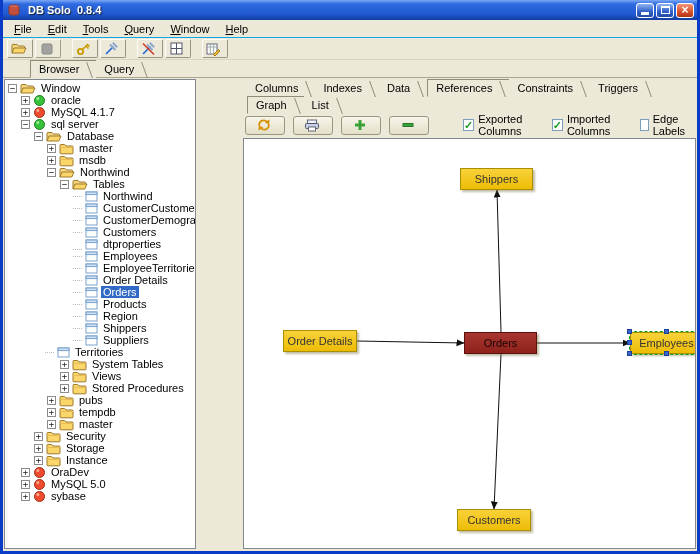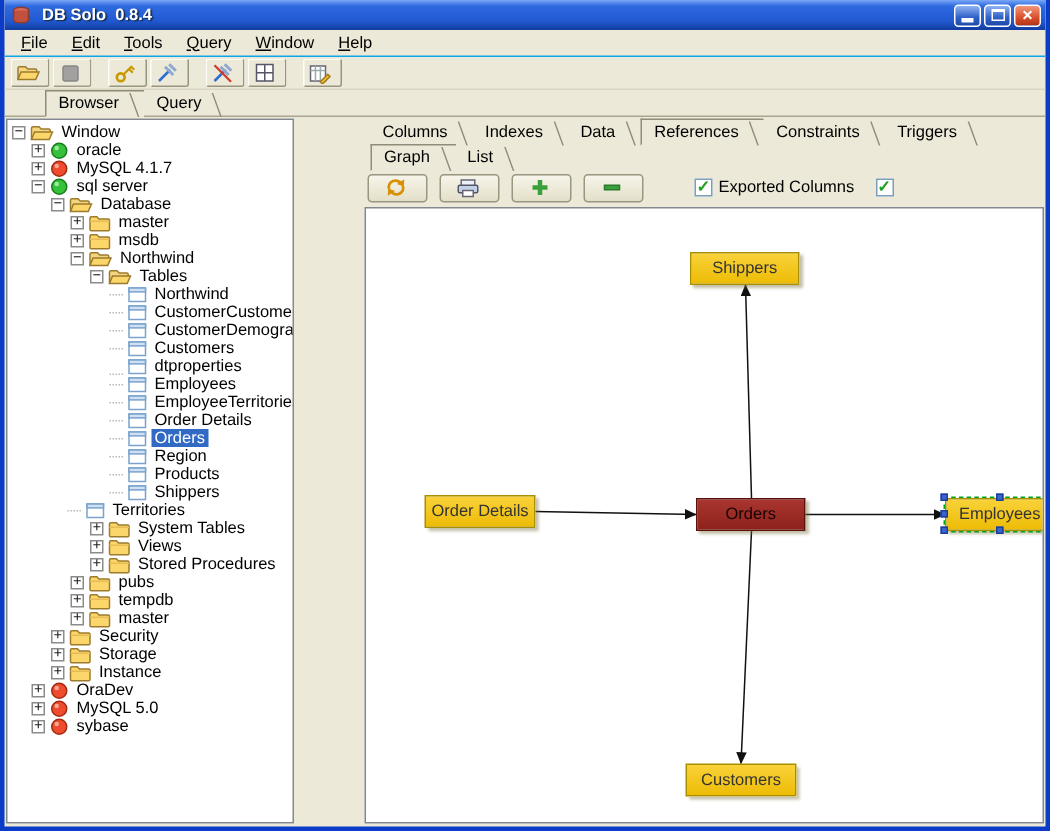--- a/index.html
+++ b/index.html
@@ -358,41 +358,51 @@
           <span class="tlabel selected">Orders</span>
         </div>
         <div class="tree-row" style="padding-left: 68px;">
           <span class="stub"></span>
           <span class="ticon">
             <svg width="13" height="11">
               <rect x="1" y="1" width="11" height="9" fill="#fff" stroke="#7aa2cc"></rect>
               <rect x="1" y="1" width="11" height="2.6" fill="#cfe0f2" stroke="#7aa2cc"></rect>
             </svg>
           </span>
+          <span class="tlabel">Products</span>
+        </div>
+        <div class="tree-row" style="padding-left: 68px;">
+          <span class="stub"></span>
+          <span class="ticon">
+            <svg width="13" height="11">
+              <rect x="1" y="1" width="11" height="9" fill="#fff" stroke="#7aa2cc"></rect>
+              <rect x="1" y="1" width="11" height="2.6" fill="#cfe0f2" stroke="#7aa2cc"></rect>
+            </svg>
+          </span>
           <span class="tlabel">Region</span>
         </div>
         <div class="tree-row" style="padding-left: 68px;">
           <span class="stub"></span>
           <span class="ticon">
             <svg width="13" height="11">
               <rect x="1" y="1" width="11" height="9" fill="#fff" stroke="#7aa2cc"></rect>
               <rect x="1" y="1" width="11" height="2.6" fill="#cfe0f2" stroke="#7aa2cc"></rect>
             </svg>
           </span>
-          <span class="tlabel">Products</span>
-        </div>
-        <div class="tree-row" style="padding-left: 68px;">
-          <span class="stub"></span>
-          <span class="ticon">
-            <svg width="13" height="11">
-              <rect x="1" y="1" width="11" height="9" fill="#fff" stroke="#7aa2cc"></rect>
-              <rect x="1" y="1" width="11" height="2.6" fill="#cfe0f2" stroke="#7aa2cc"></rect>
-            </svg>
-          </span>
           <span class="tlabel">Shippers</span>
+        </div>
+        <div class="tree-row" style="padding-left: 68px;">
+          <span class="stub"></span>
+          <span class="ticon">
+            <svg width="13" height="11">
+              <rect x="1" y="1" width="11" height="9" fill="#fff" stroke="#7aa2cc"></rect>
+              <rect x="1" y="1" width="11" height="2.6" fill="#cfe0f2" stroke="#7aa2cc"></rect>
+            </svg>
+          </span>
+          <span class="tlabel">Suppliers</span>
         </div>
         <div class="tree-row" style="padding-left: 40px;">
           <span class="stub"></span>
           <span class="ticon">
             <svg width="13" height="11">
               <rect x="1" y="1" width="11" height="9" fill="#fff" stroke="#7aa2cc"></rect>
               <rect x="1" y="1" width="11" height="2.6" fill="#cfe0f2" stroke="#7aa2cc"></rect>
             </svg>
           </span>
           <span class="tlabel">Territories</span>
@@ -567,20 +577,25 @@
               </svg>
             </span>
           </button>
           <span class="cb-group">
             <label class="cb">
               <span class="box">✓</span>
               <span>Exported Columns</span>
             </label>
             <label class="cb">
               <span class="box">✓</span>
+              <span>Imported Columns</span>
+            </label>
+            <label class="cb">
+              <span class="box"></span>
+              <span>Edge Labels</span>
             </label>
           </span>
         </div>
       <div class="canvas" id="canvas">
           <svg class="edges" width="487" height="410">
             <defs>
               <marker id="arr" markerWidth="9" markerHeight="8" refX="7.5" refY="3.5" orient="auto">
                 <path d="M0,0 L8,3.5 L0,7 Z" fill="#111"></path>
               </marker>
             </defs>

